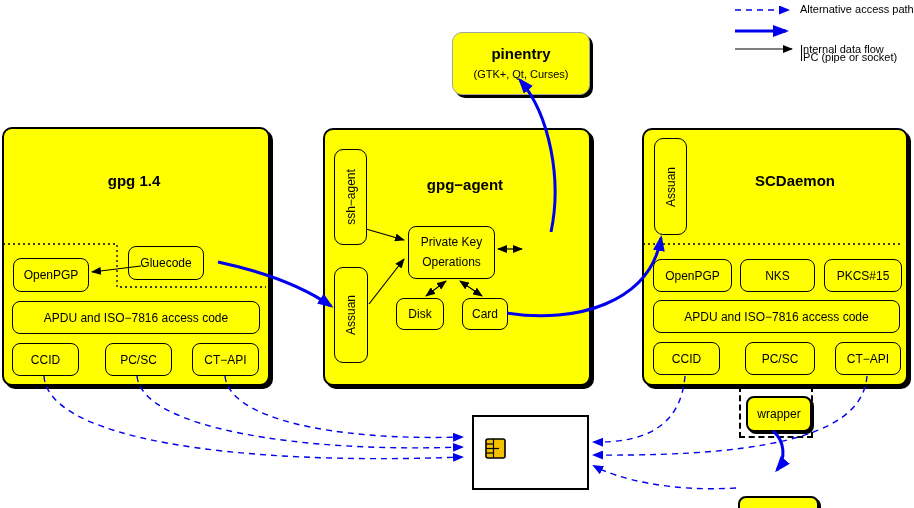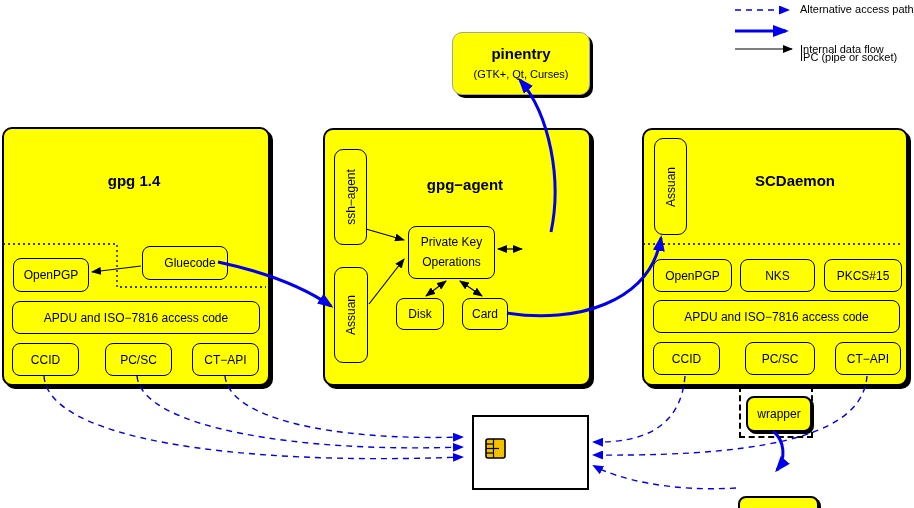--- a/index.html
+++ b/index.html
@@ -53,21 +53,21 @@
   <div class="legend-label" style="left:800px;top:43px;">Internal data flow</div>
 
   <div id="pinentry-box">
     <div id="pinentry-title">pinentry</div>
     <div id="pinentry-sub">(GTK+, Qt, Curses)</div>
   </div>
 
   <div class="bigbox" style="left:2px;top:127px;width:264px;height:255px;"></div>
   <div class="bigtitle" style="left:2px;top:172px;width:264px;">gpg 1.4</div>
   <div class="sbox" style="left:13px;top:258px;width:74px;height:32px;">OpenPGP</div>
-  <div class="sbox" style="left:142px;top:246px;width:74px;height:32px;padding-left:10px;">Gluecode</div>
+  <div class="sbox" style="left:128px;top:246px;width:74px;height:32px;">Gluecode</div>
   <div class="sbox" style="left:12px;top:301px;width:246px;height:31px;">APDU and ISO−7816 access code</div>
   <div class="sbox" style="left:12px;top:343px;width:65px;height:31px;">CCID</div>
   <div class="sbox" style="left:105px;top:343px;width:65px;height:31px;">PC/SC</div>
   <div class="sbox" style="left:192px;top:343px;width:65px;height:31px;">CT−API</div>
 
   <div class="bigbox" style="left:323px;top:128px;width:264px;height:254px;"></div>
   <div class="bigtitle" style="left:345px;top:176px;width:240px;">gpg−agent</div>
   <div class="vbox" style="left:334px;top:149px;width:31px;height:94px;">
     <span class="vlabel">ssh−agent</span>
   </div>

